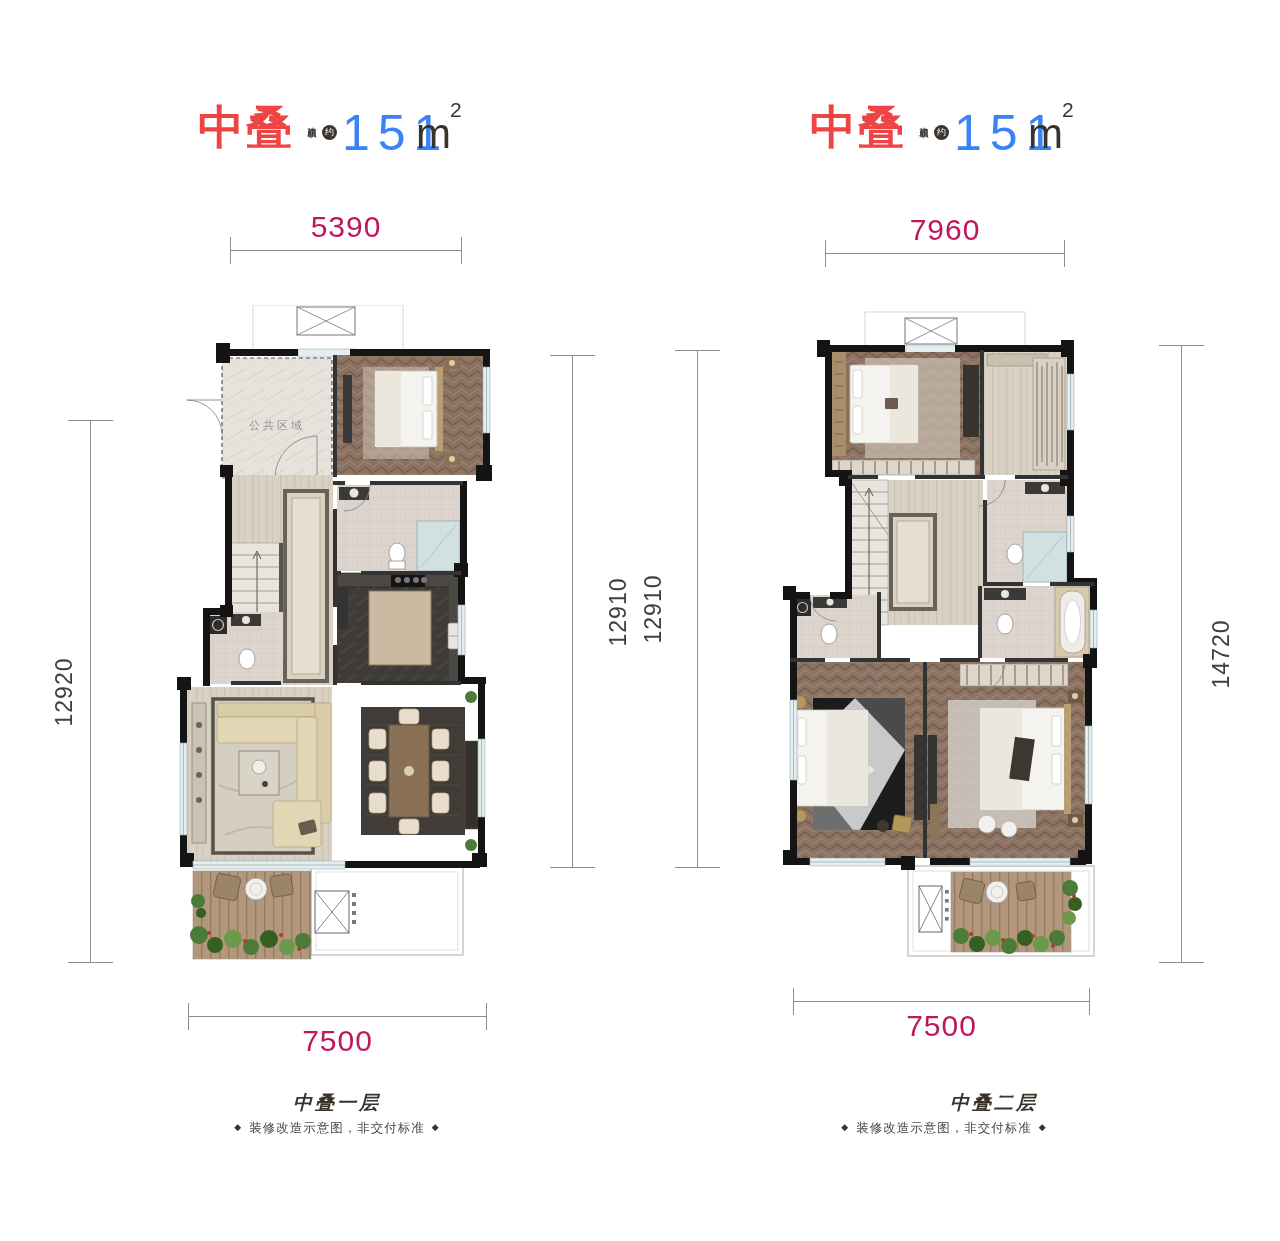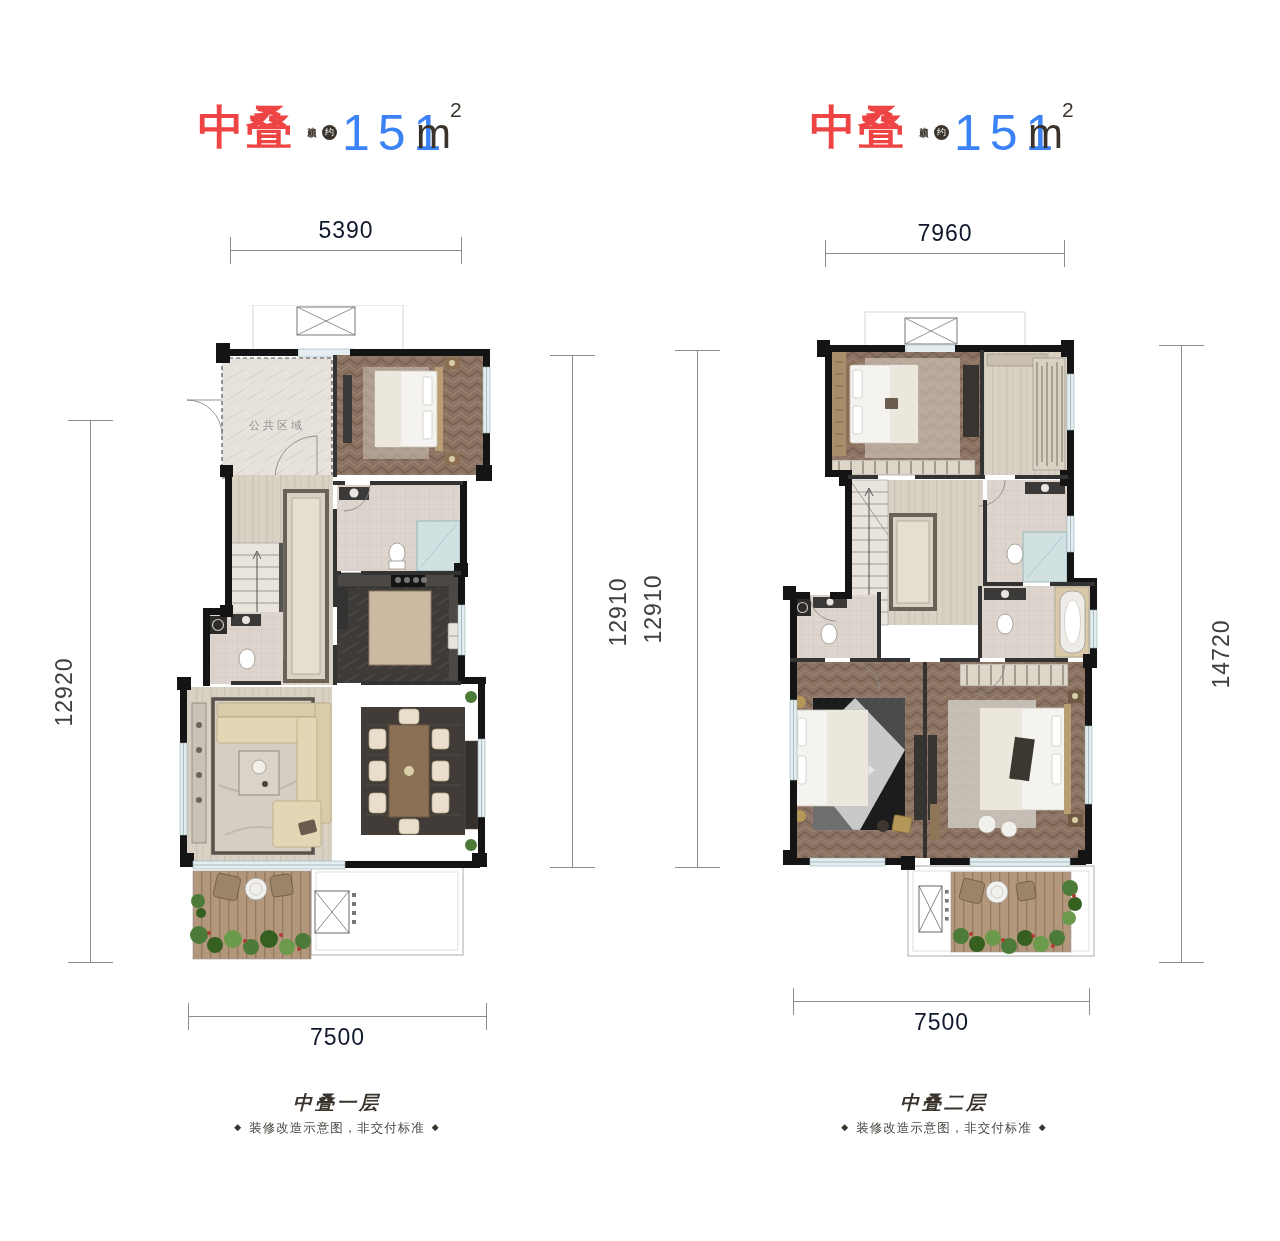--- a/index.html
+++ b/index.html
@@ -14,21 +14,21 @@
            background:#3a332c;color:#fff;font-size:9px;line-height:15px;text-align:center;}
   .t-num{position:absolute;left:144px;top:8px;font-size:50px;font-weight:400;letter-spacing:8px;color:#3b82f6;}
   .t-unit{position:absolute;left:218px;top:14px;font-size:42px;font-weight:400;color:#3a332c;}
   .t-sup{position:absolute;left:252px;top:2px;font-size:21px;color:#3a332c;}
   
   .dim-h{position:absolute;height:0;}
   .dim-h .line{position:absolute;left:0;right:0;top:0;border-top:1px solid #8c8c8c;}
   .dim-h .tick{position:absolute;top:-13px;width:1px;height:27px;background:#8c8c8c;}
   .dim-h .tick.s{left:0;}
   .dim-h .tick.e{right:0;}
-  .dim-h .lbl{position:absolute;left:0;right:0;text-align:center;font-size:23px;color:#0f172a;letter-spacing:1px;}
+  .dim-h .lbl{position:absolute;left:0;right:0;text-align:center;font-size:30px;color:#be185d;letter-spacing:1px;}
   .dim-h .lbl.above{bottom:6px;}
   .dim-h .lbl.below{top:8px;}
   .dim-v{position:absolute;width:0;}
   .dim-v .line{position:absolute;top:0;bottom:0;left:0;border-left:1px solid #8c8c8c;}
   .dim-v .tick{position:absolute;left:-22px;width:45px;height:1px;background:#8c8c8c;}
   .dim-v .tick.s{top:0;}
   .dim-v .tick.e{bottom:0;}
   .dim-v .lbl{position:absolute;top:50%;white-space:nowrap;font-size:23px;color:#3f3f3f;letter-spacing:1px;
               transform:translate(-50%,-50%) rotate(-90deg);}
   
@@ -549,19 +549,19 @@
           <line x1="323.5" y1="416" x2="323.5" y2="494" stroke="#8fa6aa" stroke-width="0.7"></line>
         <rect x="205" y="548" width="100" height="8" fill="#e4eef0" stroke="#9ab0b4" stroke-width="0.6"></rect>
           <line x1="205" y1="552" x2="305" y2="552" stroke="#8fa6aa" stroke-width="0.7"></line>
         <rect x="45" y="548" width="75" height="8" fill="#e4eef0" stroke="#9ab0b4" stroke-width="0.6"></rect>
           <line x1="45" y1="552" x2="120" y2="552" stroke="#8fa6aa" stroke-width="0.7"></line>
         <rect x="25" y="390" width="7" height="80" fill="#e4eef0" stroke="#9ab0b4" stroke-width="0.6"></rect>
           <line x1="28.5" y1="390" x2="28.5" y2="470" stroke="#8fa6aa" stroke-width="0.7"></line>
       </g>
     </svg>
 
-    <div class="floor-label" style="left:814px;top:1090px;">中叠二层</div>
+    <div class="floor-label" style="left:778px;top:1090px;text-align:right;">中叠二层</div>
     <div class="disclaimer" style="left:789px;top:1120px;">
       <span class="orn">◆</span><span>装修改造示意图，非交付标准</span><span class="orn">◆</span>
     </div>
   </section>
 
 </div>
 
 </body></html>

